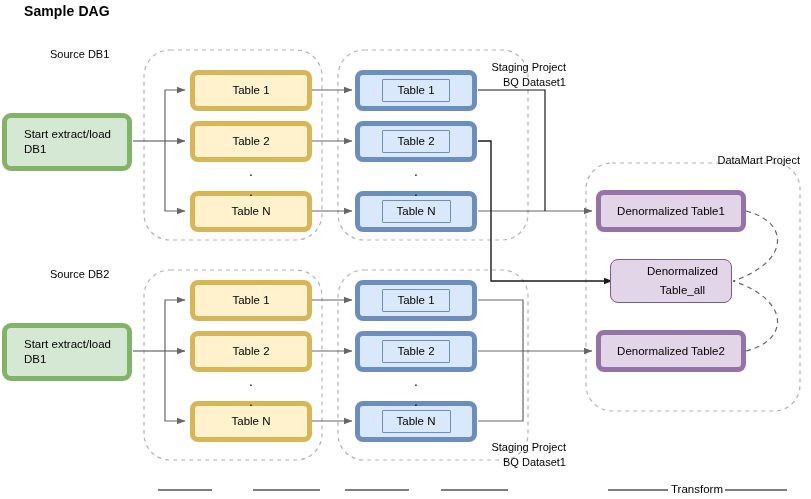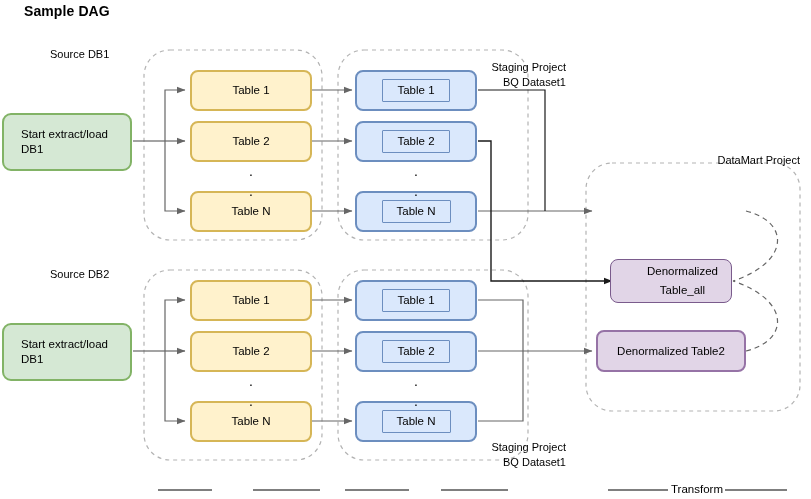--- a/index.html
+++ b/index.html
@@ -16,21 +16,21 @@
     font-size:14px;font-weight:bold;letter-spacing:.1px;
   }
 
   .lbl{position:absolute;font-size:11px;color:#000;white-space:pre;}
   .lbl.right{text-align:right;}
 
   .node{
     position:absolute;box-sizing:border-box;
     display:flex;align-items:center;justify-content:center;
     font-size:11.5px;line-height:15px;text-align:center;
-    border-radius:8px;border:2px solid #b91c1c;
+    border-radius:8px;border:5px solid #b91c1c;
   }
   .node.green{background:#d5e8d4;border-color:#82b366;justify-content:flex-start;text-align:left;padding-left:17px;border-radius:9px;}
   .node.yellow{background:#fff2cc;border-color:#d6b656;}
   .node.blue{background:#dae8fc;border-color:#6c8ebf;}
   .node.purple{background:#e1d5e7;border-color:#9673a6;}
   .node.purple-strong{background:#e1d5e7;border-color:#7a5b8c;border-width:1.4px;padding-left:23px;}
 
   .inner-rect{
     border:1px solid #6c8ebf;background:#dae8fc;
     padding:3px 14px;font-size:11.5px;border-radius:1px;
@@ -189,20 +189,23 @@
     <span class="inner-rect">Table 2</span>
   </div>
   <div class="node blue" style="left:355px;top:401px;width:122px;height:41px;">
     <span class="inner-rect">Table N</span>
   </div>
   <div class="dots" style="left:355px;top:375px;width:122px;">
     <span>.</span>
     <span style="margin-top:8px;">.</span>
   </div>
 
+  <div class="node purple" style="left:596px;top:190px;width:150px;height:42px;">
+    <span>Denormalized Table1</span>
+  </div>
   <div class="node purple-strong" style="left:610px;top:259px;width:122px;height:44px;">
     <span style="white-space:pre-line;line-height:19px;">Denormalized
 Table_all</span>
   </div>
   <div class="node purple" style="left:596px;top:330px;width:150px;height:42px;">
     <span>Denormalized Table2</span>
   </div>
 
   <div class="phase" style="left:208px;top:483px;width:50px;margin-top:32px;">Extract</div>
   <div class="phase" style="left:404px;top:508px;width:42px;">Load</div>

